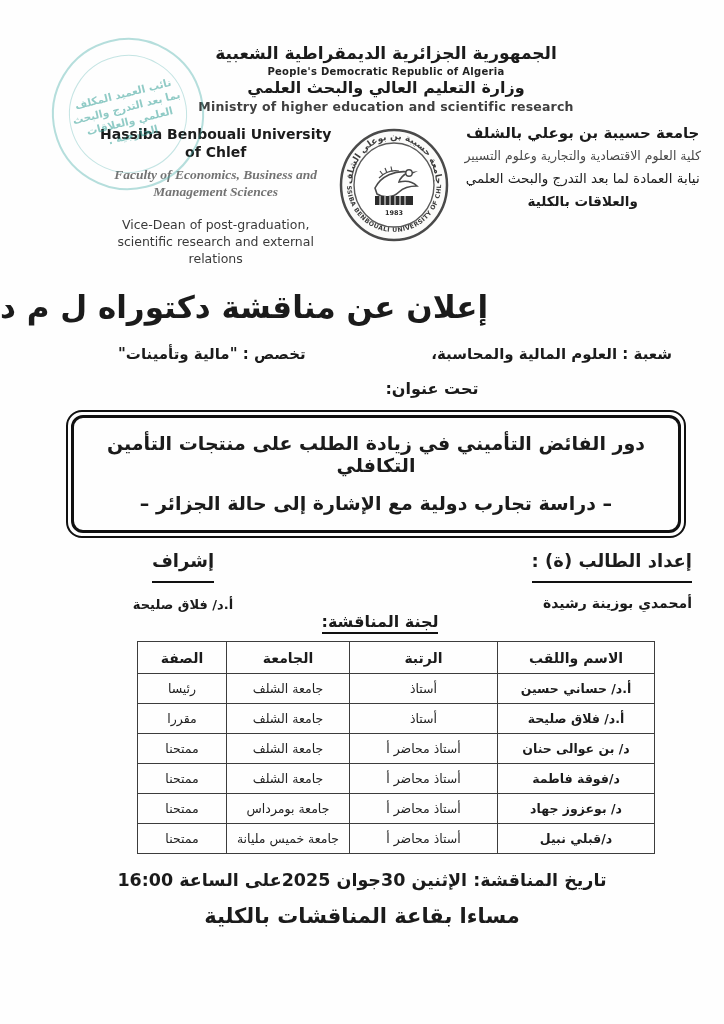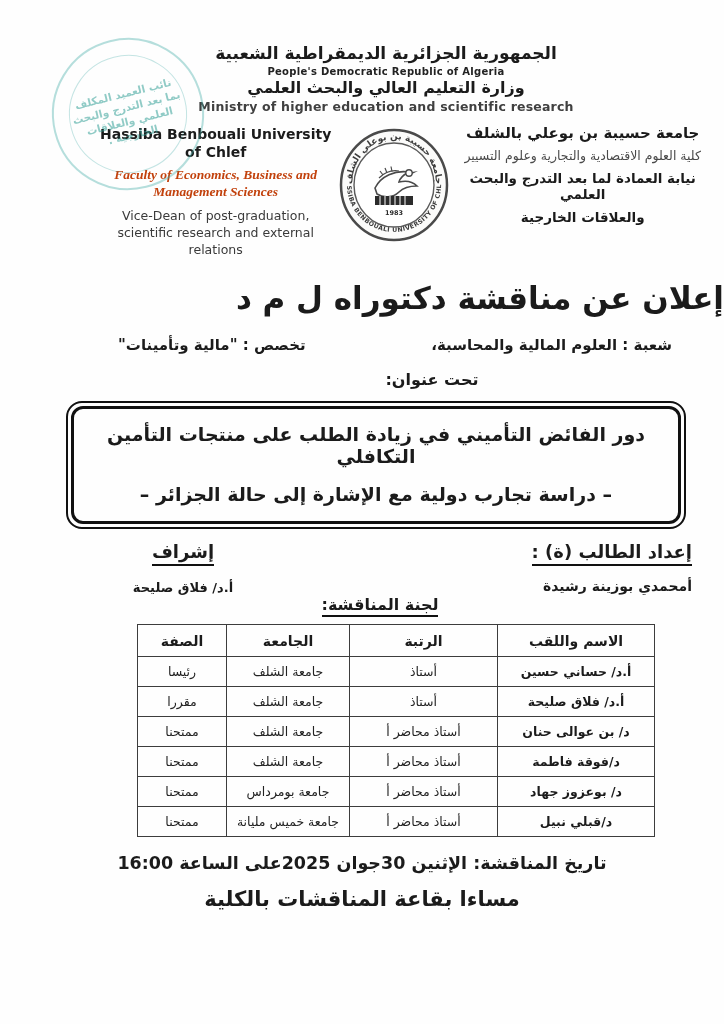--- a/index.html
+++ b/index.html
@@ -45,34 +45,34 @@
 
   
   .header-row {
     margin-top: 10px;
     display: flex; align-items: flex-start; justify-content: center;
     padding: 0 12px 0 96px;
   }
   .left-block { width: 248px; text-align: center; padding-top: 2px; }
   .uni-en { font-size: 14px; font-weight: bold; line-height: 1.25; }
   .fac-en { font-family: "Liberation Serif", serif; font-style: italic; font-weight: bold;
-            font-size: 13.5px; line-height: 1.25; margin-top: 6px; color: #c2410c; }
-  .vd-en  { font-size: 12.5px; color: #3a3a3a; line-height: 1.35; margin-top: 7px; }
+            font-size: 13.5px; line-height: 1.25; margin-top: 6px; color: #737373; }
+  .vd-en  { font-size: 12.5px; color: #3a3a3a; line-height: 1.35; margin-top: 16px; }
 
   .seal-wrap { width: 118px; margin-top: 2px; flex: 0 0 auto; }
 
   .right-block { width: 268px; text-align: center; direction: rtl; }
   .uni-ar  { font-size: 15px; font-weight: bold; }
   .fac-ar  { font-size: 12.5px; color: #4a4a4a; margin-top: 6px; }
-  .vd-ar-1 { font-size: 13.5px; font-weight: bold; margin-top: 7px; }
+  .vd-ar-1 { font-size: 13.5px; font-weight: normal; margin-top: 7px; }
   .vd-ar-2 { font-size: 13.5px; font-weight: bold; margin-top: 7px; }
 
   
   .main-title {
-    margin-top: 22px; text-align: right; direction: rtl;
+    margin-top: 22px; text-align: left; direction: rtl;
     font-size: 31px; font-weight: bold; letter-spacing: 1px;
   }
   .branch-row {
     margin-top: 20px; direction: rtl;
     display: flex; justify-content: space-between;
     padding-right: 52px; padding-left: 118px;
     font-size: 15px; font-weight: bold;
   }
   .under-title {
     margin-top: 16px; direction: rtl; text-align: center; padding-right: 0;
@@ -94,21 +94,21 @@
   .thesis-line-2 { font-size: 19px; font-weight: bold; margin-top: 16px; }
 
   
   .people-row {
     direction: rtl; display: flex; justify-content: space-between;
     margin-top: 12px; padding-right: 32px; padding-left: 118px;
   }
   .student-block { text-align: right; }
   .people-heading {
     font-size: 18px; font-weight: bold; display: inline-block;
-    border-bottom: 2px solid #111; padding-bottom: 2px;
+    border-bottom: 2px solid #111; padding-bottom: 10px;
   }
   .student-name { font-size: 14px; font-weight: bold; margin-top: 12px; text-align: center; padding-left: 30px; }
   .supervision-block { text-align: center; width: 130px; }
   .supervisor-name { font-size: 13px; font-weight: bold; margin-top: 14px; }
 
   
   .committee-heading-wrap { text-align: center; }
   .committee-heading {
     direction: rtl; display: inline-block;
     font-size: 16px; font-weight: bold;
@@ -192,21 +192,21 @@
         <rect x="40" y="70" width="38" height="9" fill="#2b2b2b"></rect>
         <path d="M 45 70 v 9 M 50 70 v 9 M 55 70 v 9 M 60 70 v 9 M 65 70 v 9 M 70 70 v 9" stroke="#ffffff" stroke-width="1"></path>
         <text x="59" y="89" font-size="6.5" font-weight="bold" fill="#2b2b2b" text-anchor="middle" font-family="DejaVu Sans, sans-serif">1983</text>
       </svg>
     </div>
 
     <div class="right-block">
       <div class="uni-ar">جامعة حسيبة بن بوعلي بالشلف</div>
       <div class="fac-ar">كلية العلوم الاقتصادية والتجارية وعلوم التسيير</div>
       <div class="vd-ar-1">نيابة العمادة لما بعد التدرج والبحث العلمي</div>
-      <div class="vd-ar-2">والعلاقات الخارجية</div>
+      <div class="vd-ar-2">والعلاقات بالكلية</div>
     </div>
   </div>
 
   <div class="main-title">إعلان عن مناقشة دكتوراه ل م د</div>
 
   <div class="branch-row">
     <span>شعبة : العلوم المالية والمحاسبة،</span>
     <span>تخصص : "مالية وتأمينات"</span>
   </div>
 

